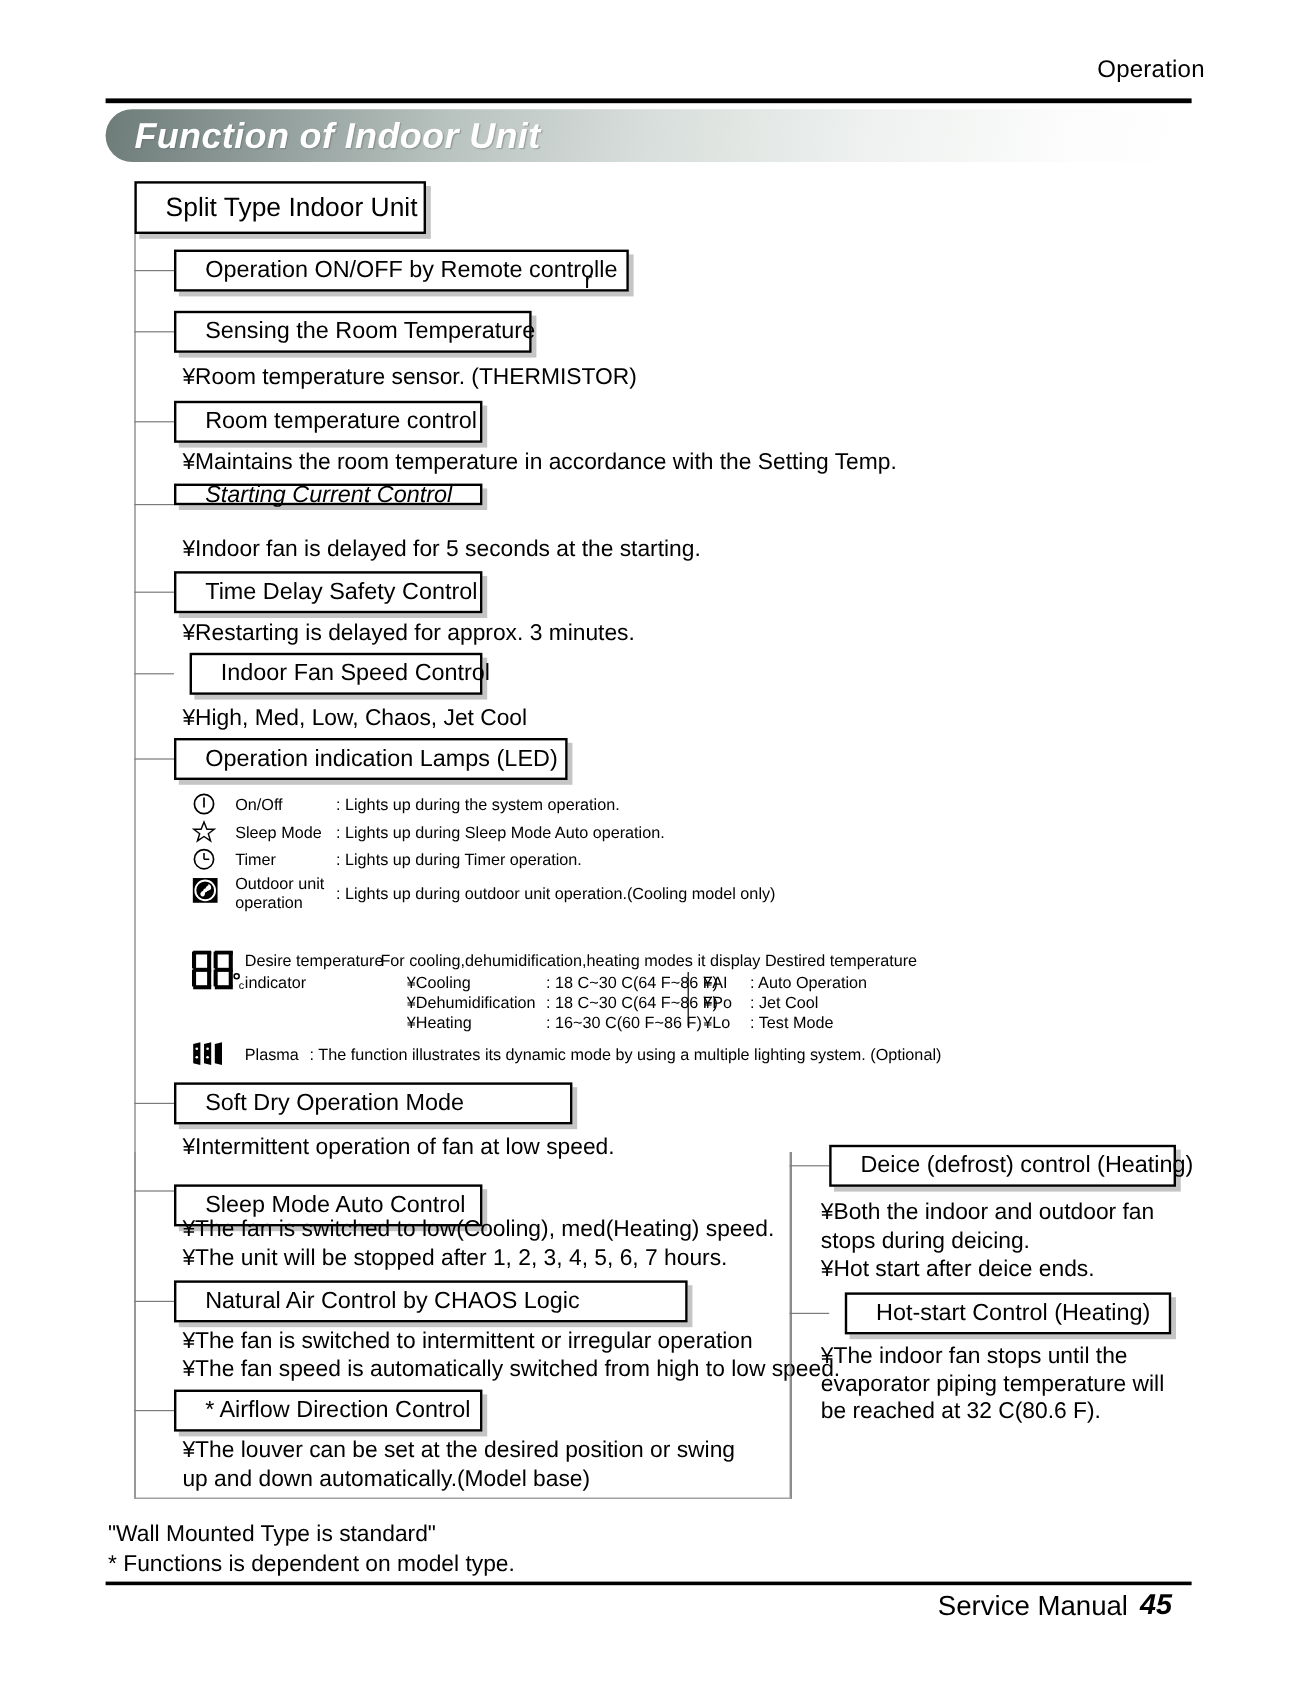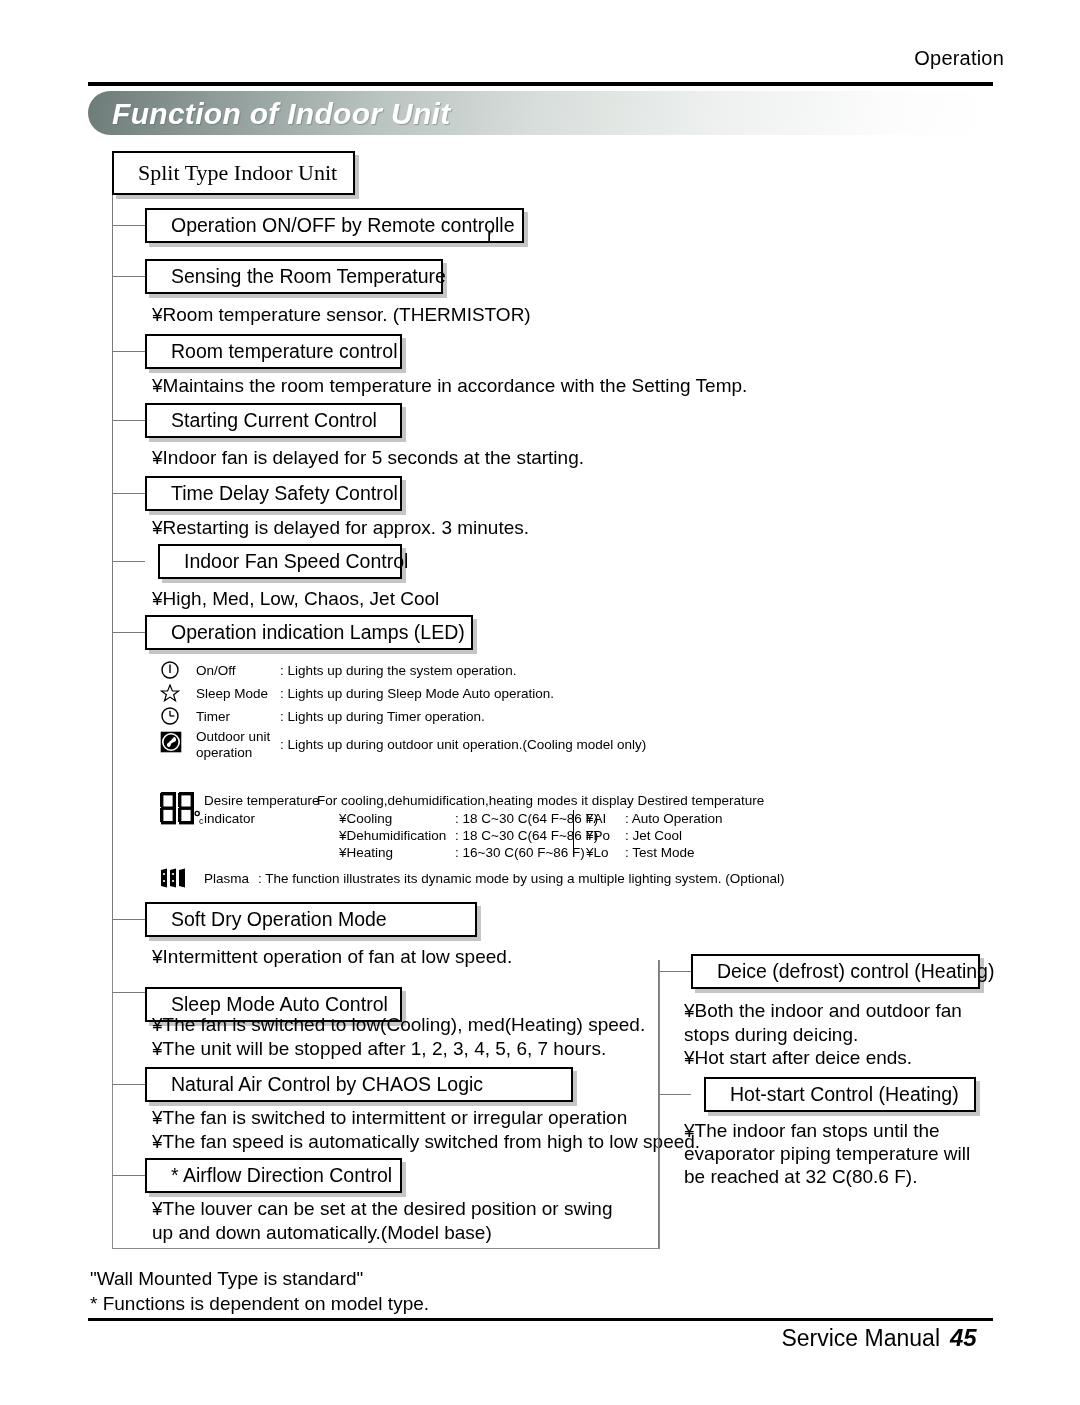--- a/index.html
+++ b/index.html
@@ -47,21 +47,21 @@
     position:absolute;
     border:2px solid #000;
     background:#fff;
     box-shadow:4px 4px 0 rgba(150,150,150,.55);
     box-sizing:border-box;
     display:flex;align-items:center;
   }
   .nbox span{
     padding-left:24px;font-size:19.5px;white-space:nowrap;letter-spacing:0px;
   }
-  .rootbox span{font-size:22px;font-family:Liberation Serif, serif;}
+  .rootbox span{font-size:22px;}
 
   .note{
     position:absolute;font-size:19px;white-space:nowrap;letter-spacing:0px;
   }
 
   
   .stray-r{
     position:absolute;font-size:19px;
   }
 
@@ -123,21 +123,21 @@
   </div>
   <div class="note" style="left:152px;top:304px;">¥Room temperature sensor. (THERMISTOR)</div>
 
   <div class="stub" style="left:112px;top:351px;width:33px;"></div>
   <div class="nbox" style="left:145px;top:334px;width:257px;height:35px;">
     <span>Room temperature control</span>
   </div>
   <div class="note" style="left:152px;top:375px;">¥Maintains the room temperature in accordance with the Setting Temp.</div>
 
   <div class="stub" style="left:112px;top:420px;width:33px;"></div>
-  <div class="nbox" style="left:145px;top:403px;width:257px;height:35px;">
+  <div class="nbox" style="left:145px;top:403px;width:257px;height:18px;font-style:italic;">
     <span>Starting Current Control</span>
   </div>
   <div class="note" style="left:152px;top:447px;">¥Indoor fan is delayed for 5 seconds at the starting.</div>
 
   <div class="stub" style="left:112px;top:493px;width:33px;"></div>
   <div class="nbox" style="left:145px;top:476px;width:257px;height:35px;">
     <span>Time Delay Safety Control</span>
   </div>
   <div class="note" style="left:152px;top:517px;text-align:center;">¥Restarting is delayed for approx. 3 minutes.</div>
 

